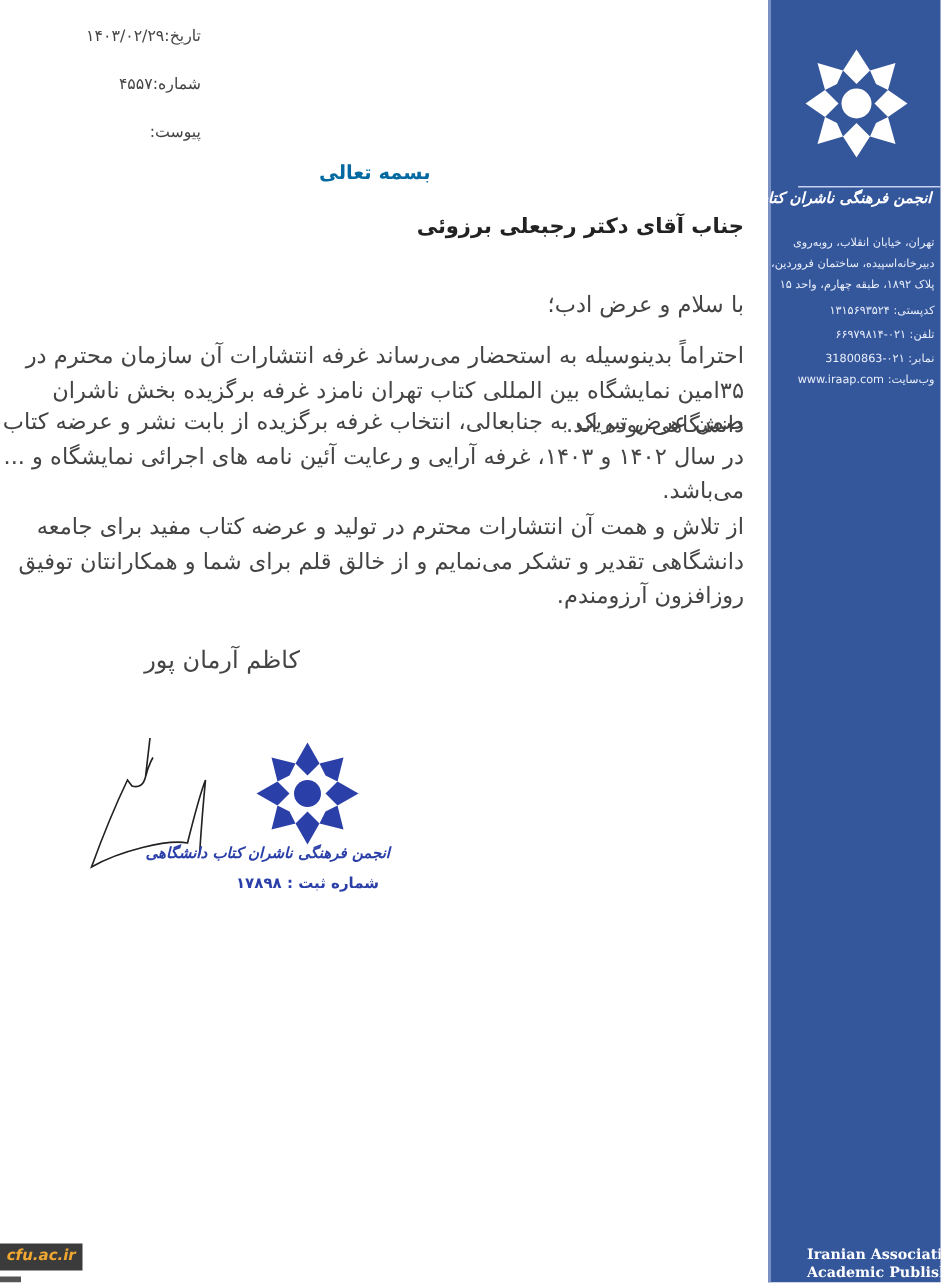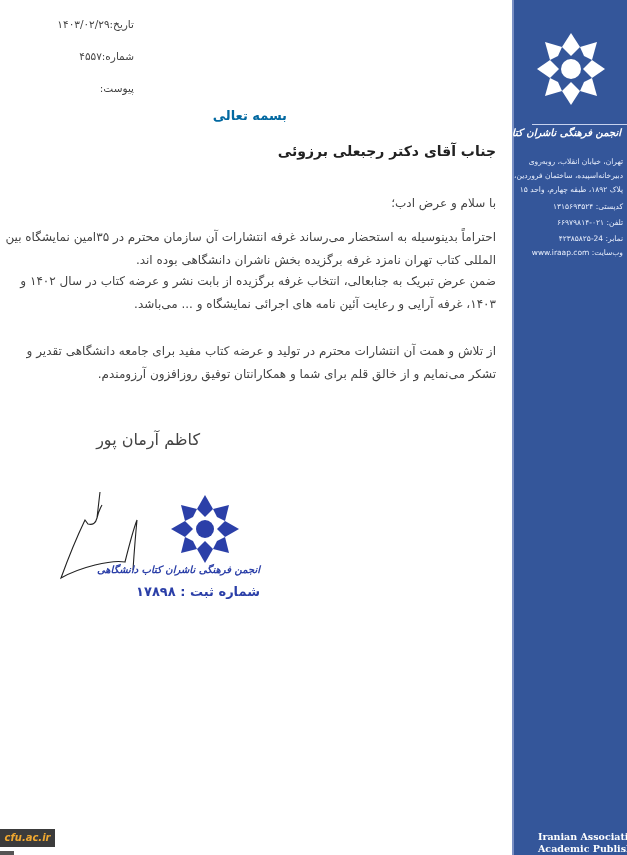--- a/index.html
+++ b/index.html
@@ -6,21 +6,21 @@
   body {
     width: 627px; height: 855px; position: relative; overflow: hidden;
     background: #ffffff;
     font-family: "DejaVu Sans", sans-serif;
     color: #3a3a3a;
   }
   .page { position: absolute; left: 0; top: 0; width: 512px; height: 855px; background: #fff; direction: rtl; }
   .meta { position: absolute; left: 50px; width: 84px; font-size: 10.5px; color: #444; text-align: right; direction: rtl; white-space: nowrap; }
   .title { position: absolute; right: 225px; top: 108px; font-size: 13px; font-weight: bold; color: #0369a1; direction: rtl; }
   .addr { position: absolute; right: 16px; font-size: 14px; font-weight: bold; color: #222; direction: rtl; white-space: nowrap; }
-  .para { position: absolute; right: 16px; width: 495px; font-size: 12px; line-height: 23px; color: #444; direction: rtl; text-align: right; }
+  .para { position: absolute; right: 16px; width: 495px; font-size: 15px; line-height: 23px; color: #444; direction: rtl; text-align: right; }
   .sign-name { position: absolute; left: 60px; width: 140px; font-size: 16px; color: #444; direction: rtl; white-space: nowrap; }
   .sign-title { position: absolute; left: 20px; width: 245px; text-align: center; font-size: 10.5px; color: #444; direction: rtl; white-space: nowrap; }
 
   .stamp { position: absolute; left: 150px; top: 492px; width: 110px; height: 110px; }
   .stamp-text { position: absolute; left: 0; width: 110px; text-align: center; color: #2b3fa8; direction: rtl; white-space: nowrap; }
   .signature { position: absolute; left: 55px; top: 490px; width: 100px; height: 100px; }
 
   .sidebar { position: absolute; left: 512px; top: 0; width: 115px; height: 855px; background: #34569a; border-left: 2px solid #7a90c4; }
   .side-logo { position: absolute; left: 22px; top: 30px; width: 70px; height: 78px; }
   .side-name { position: absolute; right: 8px; top: 127px; font-size: 10px; color: #fff; direction: rtl; white-space: nowrap; font-style: italic; font-weight: bold; }
@@ -69,21 +69,21 @@
       <polygon points="-34,0 -20,8 -12,0 -20,-8"></polygon>
       <polygon points="34,0 20,8 12,0 20,-8"></polygon>
       <polygon points="-24,-24 -8,-20 -12,-12 -20,-8"></polygon>
       <polygon points="24,-24 8,-20 12,-12 20,-8"></polygon>
       <polygon points="-24,24 -8,20 -12,12 -20,8"></polygon>
       <polygon points="24,24 8,20 12,12 20,8"></polygon>
       <circle r="9"></circle>
     </g>
   </svg>
   <div class="stamp-text" style="top:72px; font-size:10px; font-style:italic; font-weight:bold;">انجمن فرهنگی ناشران کتاب دانشگاهی</div>
-  <div class="stamp-text" style="top:92px; font-size:13px; font-weight:bold;">شماره ثبت : ۱۷۸۹۸</div>
+  <div class="stamp-text" style="top:92px; font-size:10px; font-weight:bold;">شماره ثبت : ۱۷۸۹۸</div>
 </div>
 
 <div class="sidebar">
   <svg class="side-logo" viewBox="0 0 70 78">
     <g transform="translate(35,39)" fill="#ffffff">
       <polygon points="0,-36 9,-22 0,-13 -9,-22"></polygon>
       <polygon points="0,36 9,22 0,13 -9,22"></polygon>
       <polygon points="-34,0 -21,9 -12,0 -21,-9"></polygon>
       <polygon points="34,0 21,9 12,0 21,-9"></polygon>
       <polygon points="-26,-27 -9,-22 -13,-13 -21,-9"></polygon>
@@ -93,20 +93,20 @@
       <circle r="10"></circle>
     </g>
   </svg>
   <div class="side-rule"></div>
   <div class="side-name">انجمن فرهنگی ناشران کتاب دانشگاهی</div>
   <div class="side-line" style="top:157px;">تهران، خیابان انقلاب، روبه‌روی</div>
   <div class="side-line" style="top:171px;">دبیرخانه‌اسپیده، ساختمان فروردین،</div>
   <div class="side-line" style="top:185px;">پلاک ۱۸۹۲، طبقه چهارم، واحد ۱۵</div>
   <div class="side-line" style="top:202px;">کدپستی: ۱۳۱۵۶۹۳۵۲۴</div>
   <div class="side-line" style="top:218px;">تلفن: ۰۲۱-۶۶۹۷۹۸۱۴</div>
-  <div class="side-line" style="top:234px;">نمابر: 24-۴۲۳۸۵۸۲۵</div>
+  <div class="side-line" style="top:234px;">نمابر: ۰۲۱-31800863</div>
   <div class="side-line" style="top:248px;">وب‌سایت: www.iraap.com</div>
   <div class="side-en" style="top:831px;">Iranian Association of</div>
   <div class="side-en" style="top:843px;">Academic Publishers</div>
 </div>
 
 <div class="watermark">cfu.ac.ir</div>
 <div class="wm-small"></div>
 
 </body></html>

